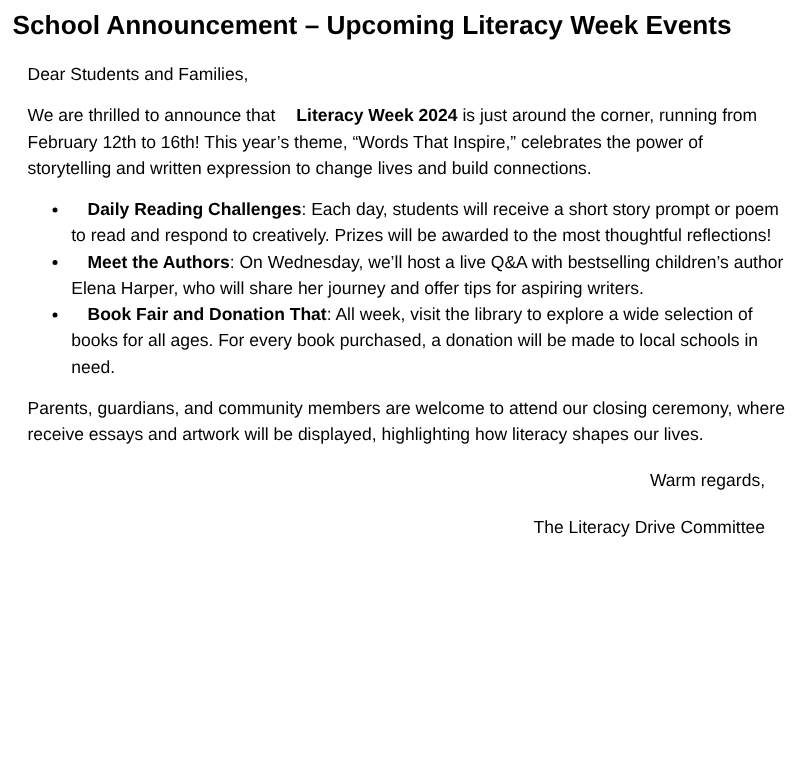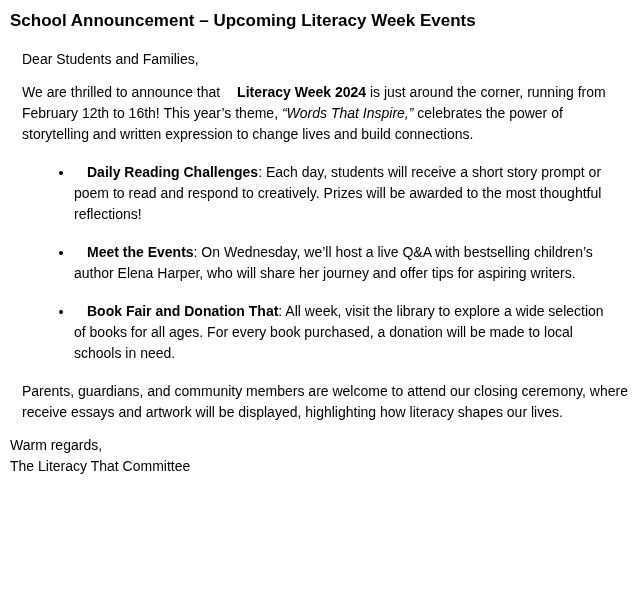--- a/index.html
+++ b/index.html
@@ -9,57 +9,57 @@
     background: #ffffff;
     color: #000000;
     font-family: "Liberation Sans", "DejaVu Sans", sans-serif;
     font-size: 14px;
     line-height: 21px;
     overflow: hidden;
     -webkit-font-smoothing: antialiased;
   }
   .doc { padding: 10px 6px 0 10px; }
   h1.doc-title {
-    font-size: 17px;
+    font-size: 21px;
     line-height: 22px;
     font-weight: bold;
     margin: 0 0 17px 0;
     letter-spacing: 0;
   }
   p { margin: 0 0 12px 12px; }
   ul.events {
     margin: 0 0 12px 0;
     padding: 0 0 0 47px;
     list-style: disc outside;
   }
-  ul.events li { margin: 17px; padding: 0; }
+  ul.events li { margin: 0; padding: 0; }
   .b { font-weight: bold; padding-left: 13px; }
-  .i { font-style: italic; }
-  .closing p { margin: 0; }
+  .i { }
+  .closing p { margin: 16px; text-align: right; }
 </style>
 </head>
 <body>
 
 <div class="doc">
 
   <h1 class="doc-title">School Announcement – Upcoming Literacy Week Events</h1>
 
   <p>Dear Students and Families,</p>
 
   <p><span>We are thrilled to announce that </span><span class="b">Literacy Week 2024</span><span> is just around the corner, running from February 12th to 16th! This year’s theme, </span><span class="i">“Words That Inspire,”</span><span> celebrates the power of storytelling and written expression to change lives and build connections.</span></p>
 
 
   <ul class="events">
     <li><span class="b">Daily Reading Challenges</span><span>: Each day, students will receive a short story prompt or poem to read and respond to creatively. Prizes will be awarded to the most thoughtful reflections!</span></li>
-    <li><span class="b">Meet the Events</span><span>: On Wednesday, we’ll host a live Q&amp;A with bestselling children’s author Elena Harper, who will share her journey and offer tips for aspiring writers.</span></li>
+    <li><span class="b">Meet the Authors</span><span>: On Wednesday, we’ll host a live Q&amp;A with bestselling children’s author Elena Harper, who will share her journey and offer tips for aspiring writers.</span></li>
     <li><span class="b">Book Fair and Donation That</span><span>: All week, visit the library to explore a wide selection of books for all ages. For every book purchased, a donation will be made to local schools in need.</span></li>
   </ul>
 
 
   <p>Parents, guardians, and community members are welcome to attend our closing ceremony, where receive essays and artwork will be displayed, highlighting how literacy shapes our lives.</p>
 
 
   <div class="closing">
     <p>Warm regards,</p>
-    <p>The Literacy That Committee</p>
+    <p>The Literacy Drive Committee</p>
   </div>
 
 </div>
 
 </body></html>

